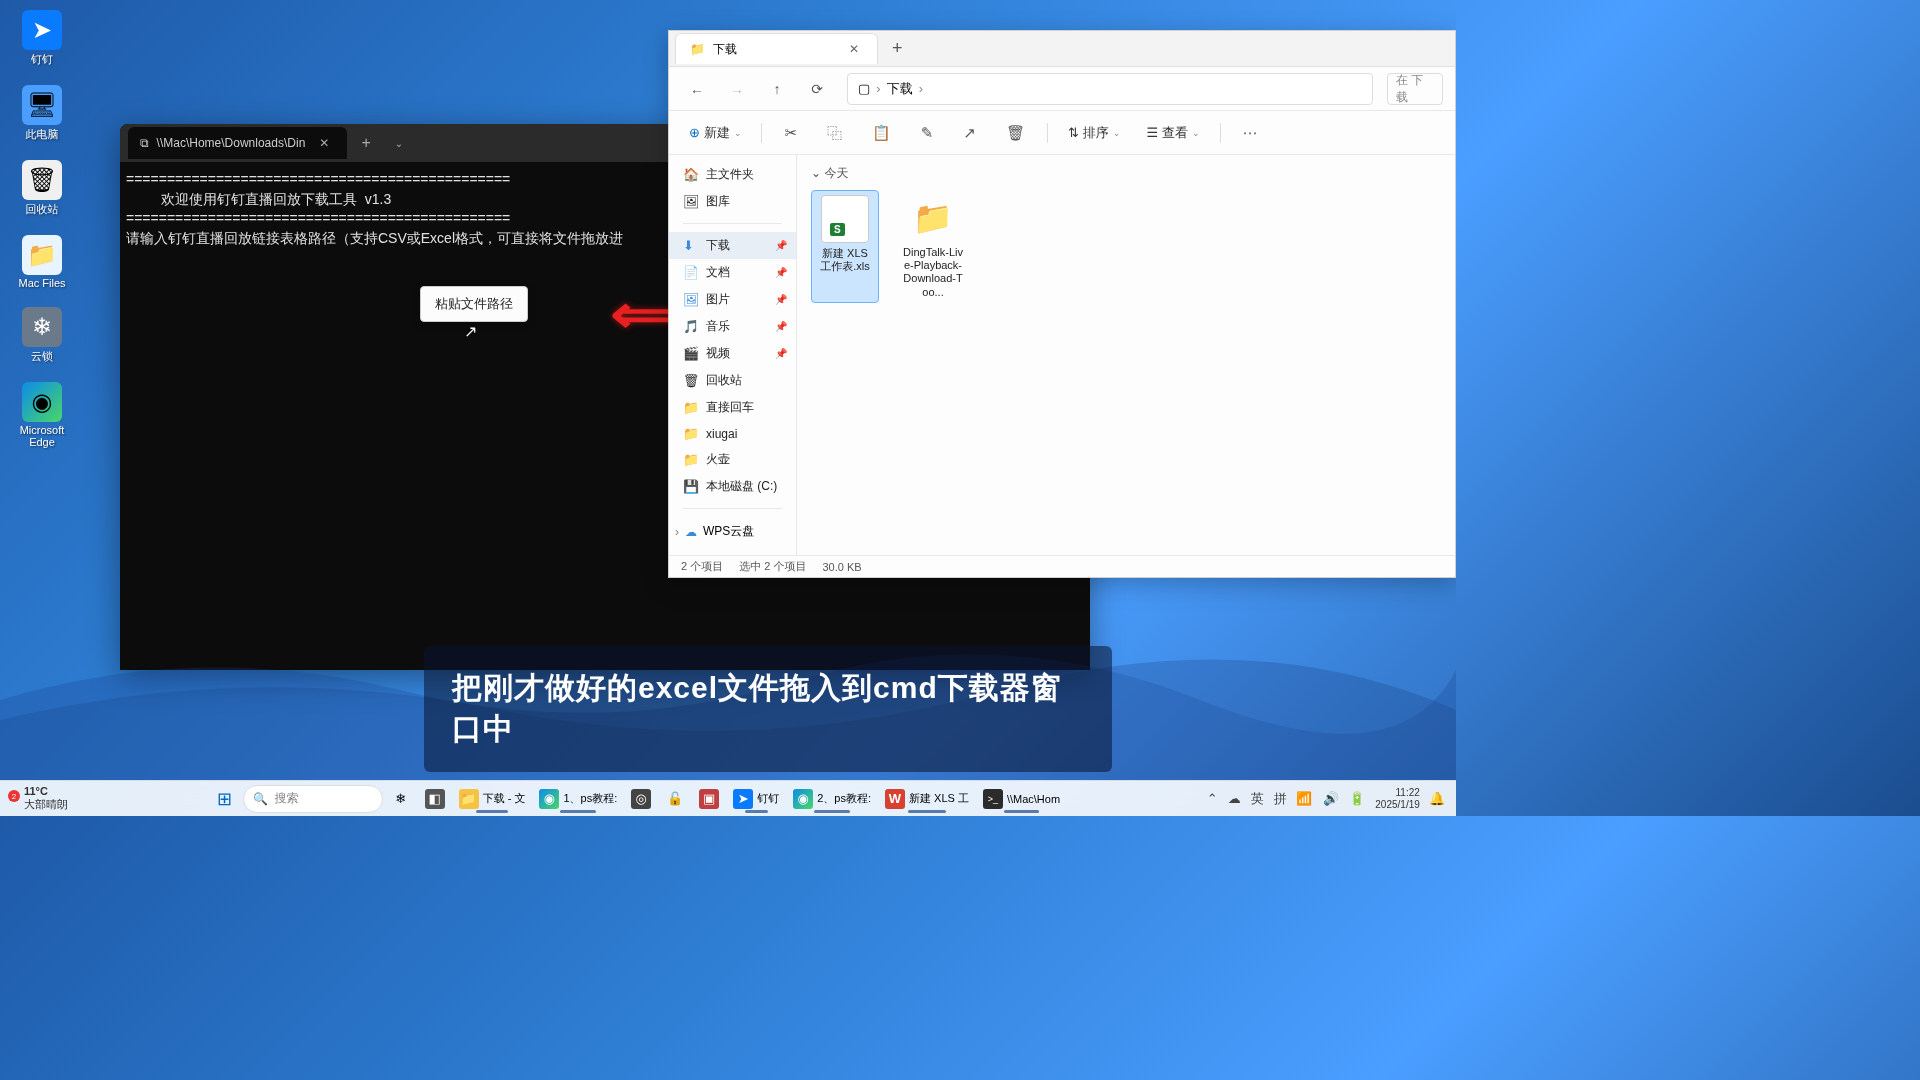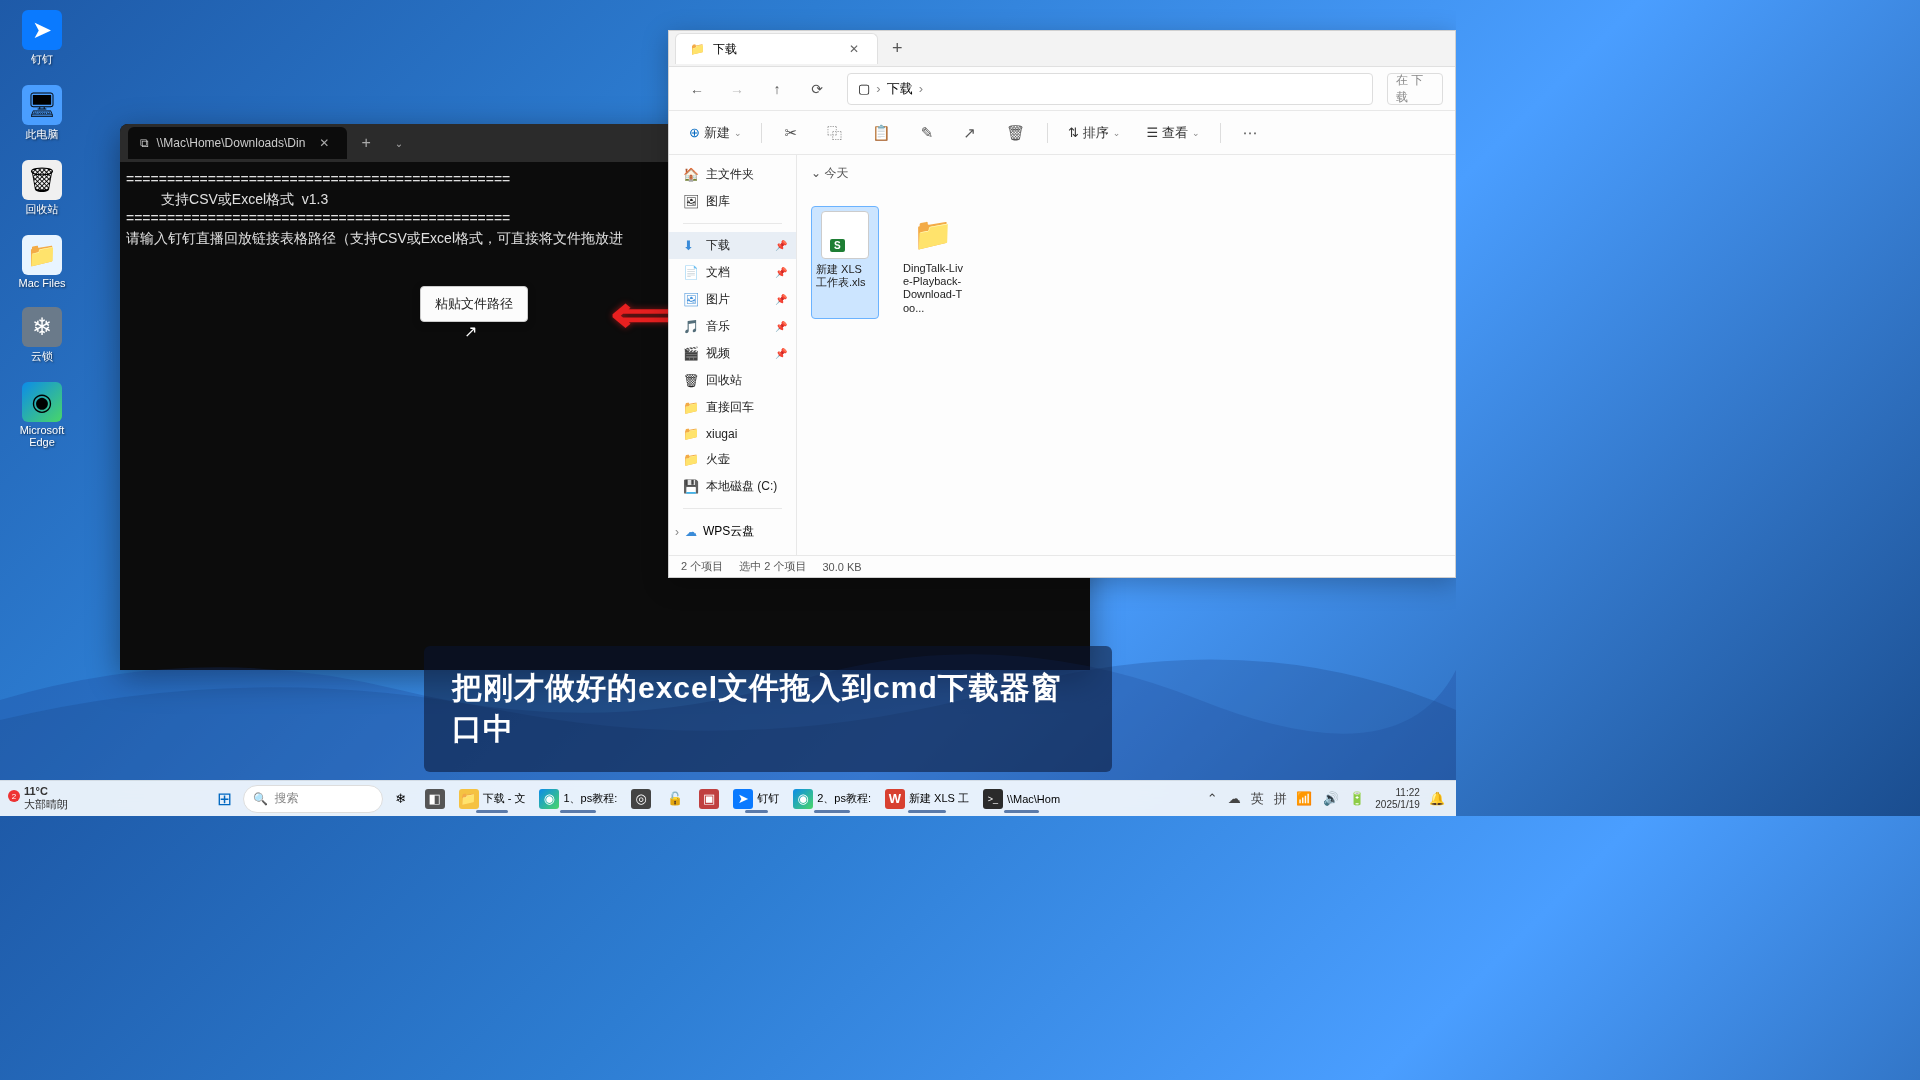--- a/index.html
+++ b/index.html
@@ -56,26 +56,26 @@
 .toolbar-sep { width: 1px; height: 20px; background: #ddd; }
 .explorer-body { flex: 1; display: flex; overflow: hidden; }
 .sidebar { width: 128px; border-right: 1px solid #e8e8e8; padding: 6px 0; overflow-y: auto; }
 .sidebar-item { display: flex; align-items: center; gap: 7px; padding: 5px 8px 5px 14px; font-size: 12px; cursor: pointer; color: #222; position: relative; }
 .sidebar-item.active { background: #e8eef5; }
 .sidebar-item .item-icon { width: 16px; font-size: 13px; }
 .sidebar-item .pin { position: absolute; right: 8px; color: #999; font-size: 10px; }
 .sidebar-sep { height: 1px; background: #e8e8e8; margin: 8px 14px; }
 .sidebar-group { display: flex; align-items: center; gap: 6px; padding: 6px 8px 6px 6px; font-size: 12px; cursor: pointer; }
 .file-area { flex: 1; padding: 10px 14px; position: relative; }
-.file-group-header { color: #555; font-size: 12px; margin-bottom: 24px; cursor: pointer; }
+.file-group-header { color: #555; font-size: 12px; margin-bottom: 8px; cursor: pointer; }
 .file-grid { display: flex; gap: 20px; flex-wrap: wrap; }
 .file-item { width: 68px; display: flex; flex-direction: column; align-items: center; gap: 4px; cursor: pointer; padding: 4px; border-radius: 4px; }
 .file-item.selected { background: #cce5ff; border: 1px solid #6bb3ff; }
 .file-icon { width: 48px; height: 48px; display: flex; align-items: center; justify-content: center; font-size: 32px; }
-.file-label { font-size: 11px; line-height: 1.2; color: #222; word-break: break-all; }
+.file-label { font-size: 11px; text-align: center; line-height: 1.2; color: #222; word-break: break-all; }
 .xls-icon { background: white; border: 1px solid #ccc; border-radius: 4px; position: relative; }
 .xls-badge { position: absolute; bottom: 6px; left: 8px; background: #1e7e34; color: white; font-size: 10px; font-weight: bold; padding: 1px 4px; border-radius: 2px; }
 .folder-big { color: #f5c242; }
 .explorer-status { height: 22px; border-top: 1px solid #e8e8e8; display: flex; align-items: center; padding: 0 12px; font-size: 11px; color: #555; gap: 16px; }
 
 
 .subtitle { position: absolute; bottom: 44px; left: 50%; transform: translateX(-50%); background: rgba(10,20,50,0.55); color: white; font-size: 30px; font-weight: 600; padding: 22px 28px; border-radius: 6px; letter-spacing: 1px; margin-left: 40px; }
 
 
 .wave { position: absolute; bottom: 36px; left: 0; right: 0; height: 160px; pointer-events: none; opacity: 0.5; }
@@ -130,21 +130,21 @@
     <div class="terminal-tab">
       <span>⧉</span>
       <span>\\Mac\Home\Downloads\Din</span>
       <span class="close">✕</span>
     </div>
     <div class="terminal-newtab">+</div>
     <div class="terminal-dropdown">⌄</div>
   </div>
   <div class="terminal-content">
     <div class="line">===============================================</div>
-    <div class="line">         <span>支持CSV或Excel格式  v1.3</span></div>
+    <div class="line">         <span>欢迎使用钉钉直播回放下载工具  v1.3</span></div>
     <div class="line">===============================================</div>
     <div class="line">请输入钉钉直播回放链接表格路径（支持CSV或Excel格式，可直接将文件拖放进</div>
   </div>
 </div>
 
 <div class="context-menu">
   <span>粘贴文件路径</span>
 </div>
 
 <div class="cursor-pointer"></div>

